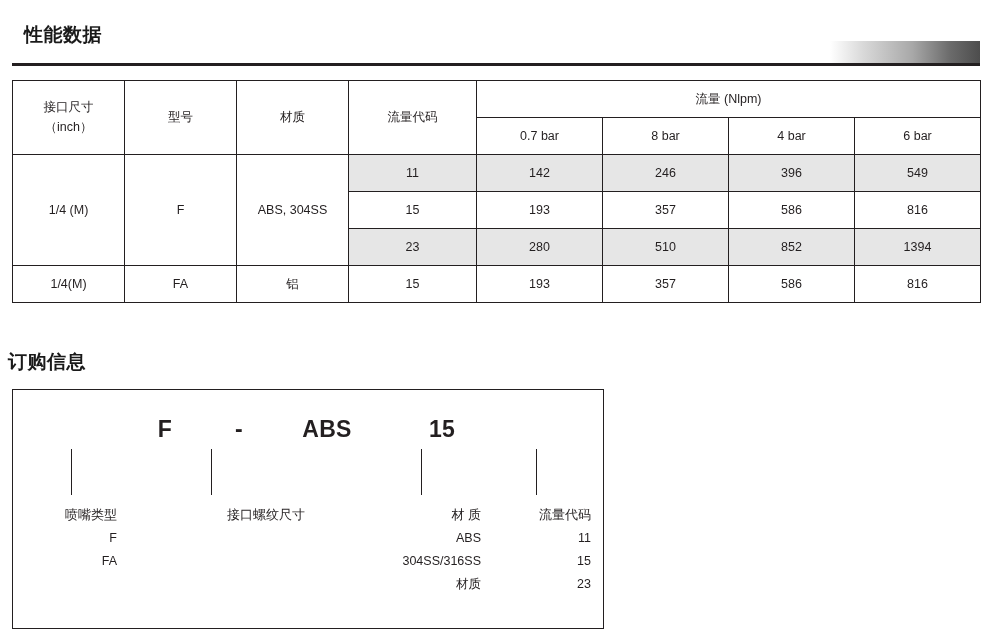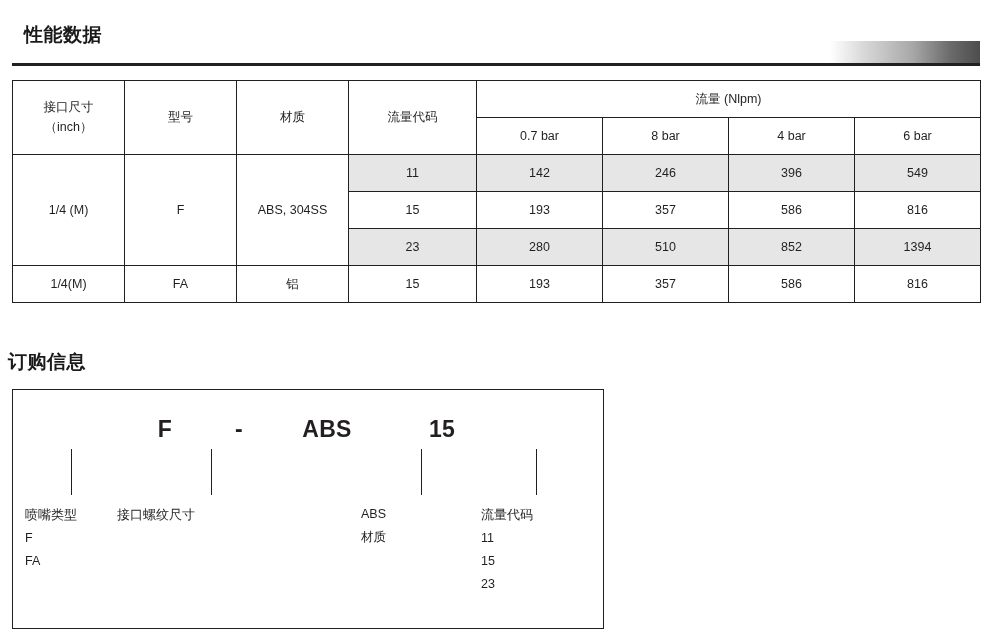--- a/index.html
+++ b/index.html
@@ -144,21 +144,21 @@
     background: transparent;
     height: 46px;
   }
 
   .legend-row {
     display: flex;
     justify-content: center;
     margin-top: 8px;
   }
   .legend-cell {
-    text-align: left;
+    text-align: right;
     font-size: 12.5px;
     line-height: 1.85;
   }
   .legend-head {
     font-size: 13px;
   }
 </style>
 </head>
 <body>
 
@@ -274,21 +274,23 @@
     <div class="legend-cell c1">
       <div class="legend-head">喷嘴类型</div>
       <div>F</div>
       <div>FA</div>
     </div>
     <div class="legend-cell c2">
       <div class="legend-head">接口螺纹尺寸</div>
     </div>
     <div class="legend-cell c3"></div>
     <div class="legend-cell c4">
+      <div class="legend-head">材 质</div>
       <div>ABS</div>
+      <div>304SS/316SS</div>
       <div>材质</div>
     </div>
     <div class="legend-cell c5">
       <div class="legend-head">流量代码</div>
       <div>11</div>
       <div>15</div>
       <div>23</div>
     </div>
   </div>
 

